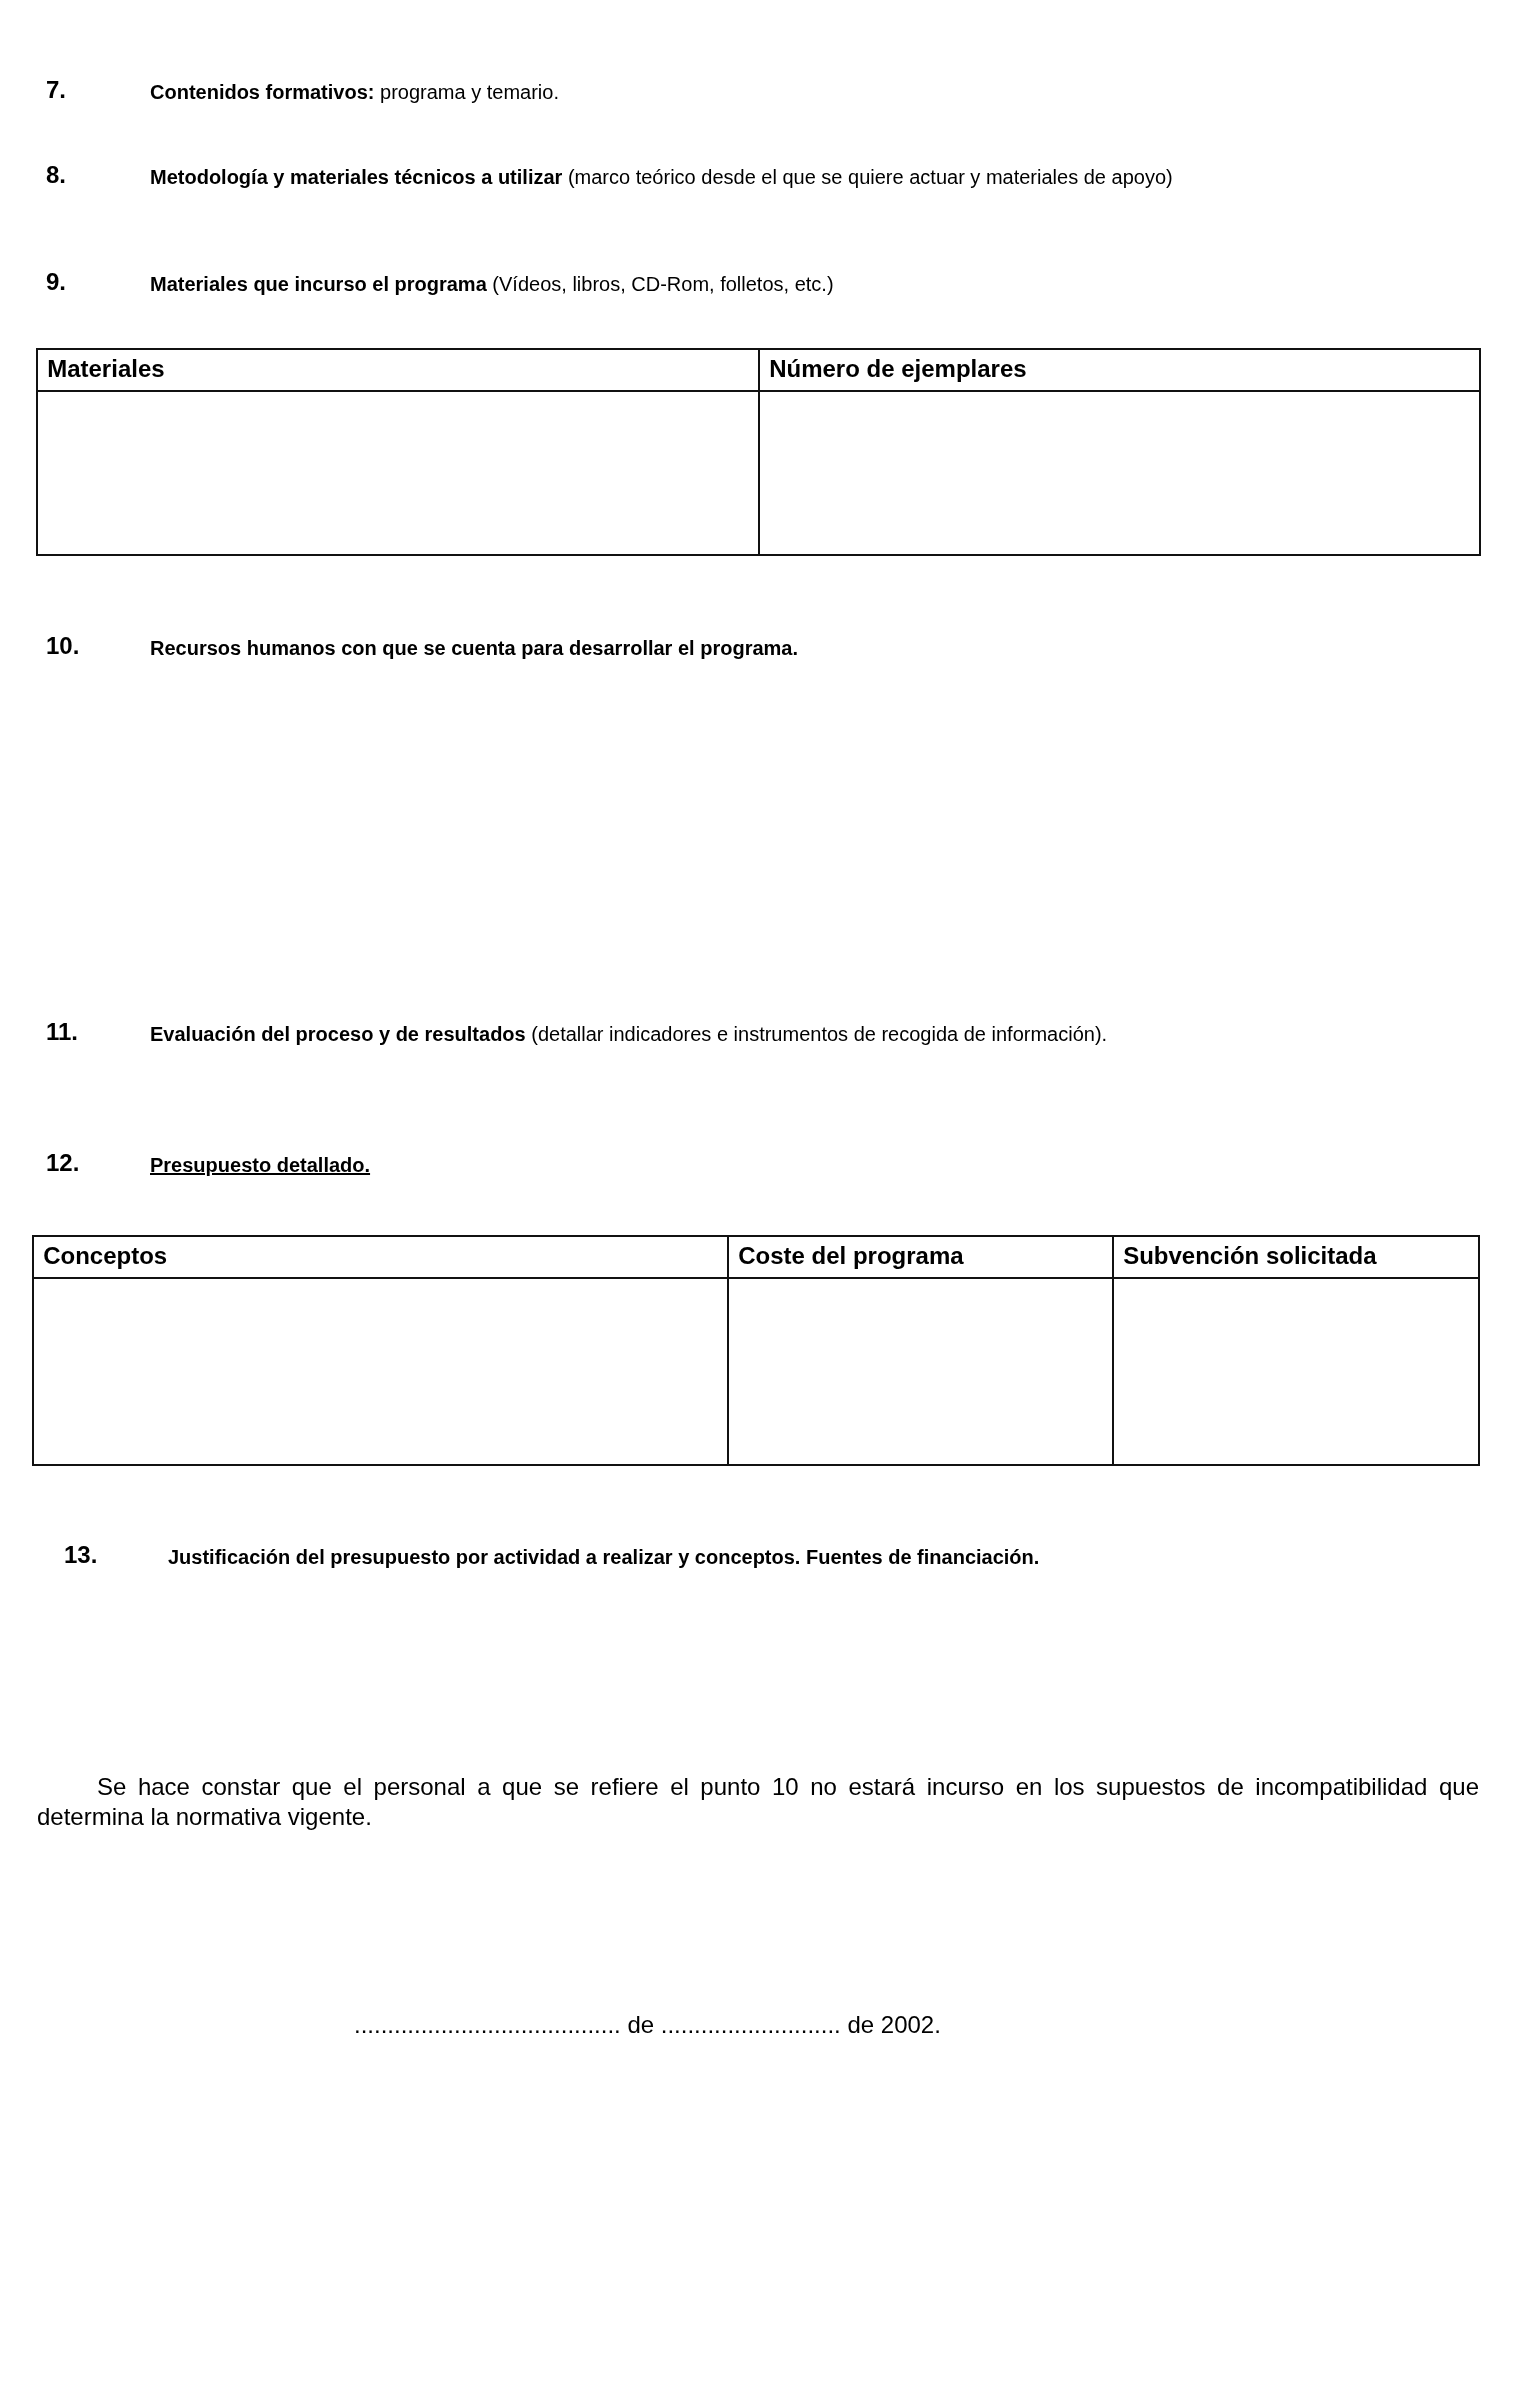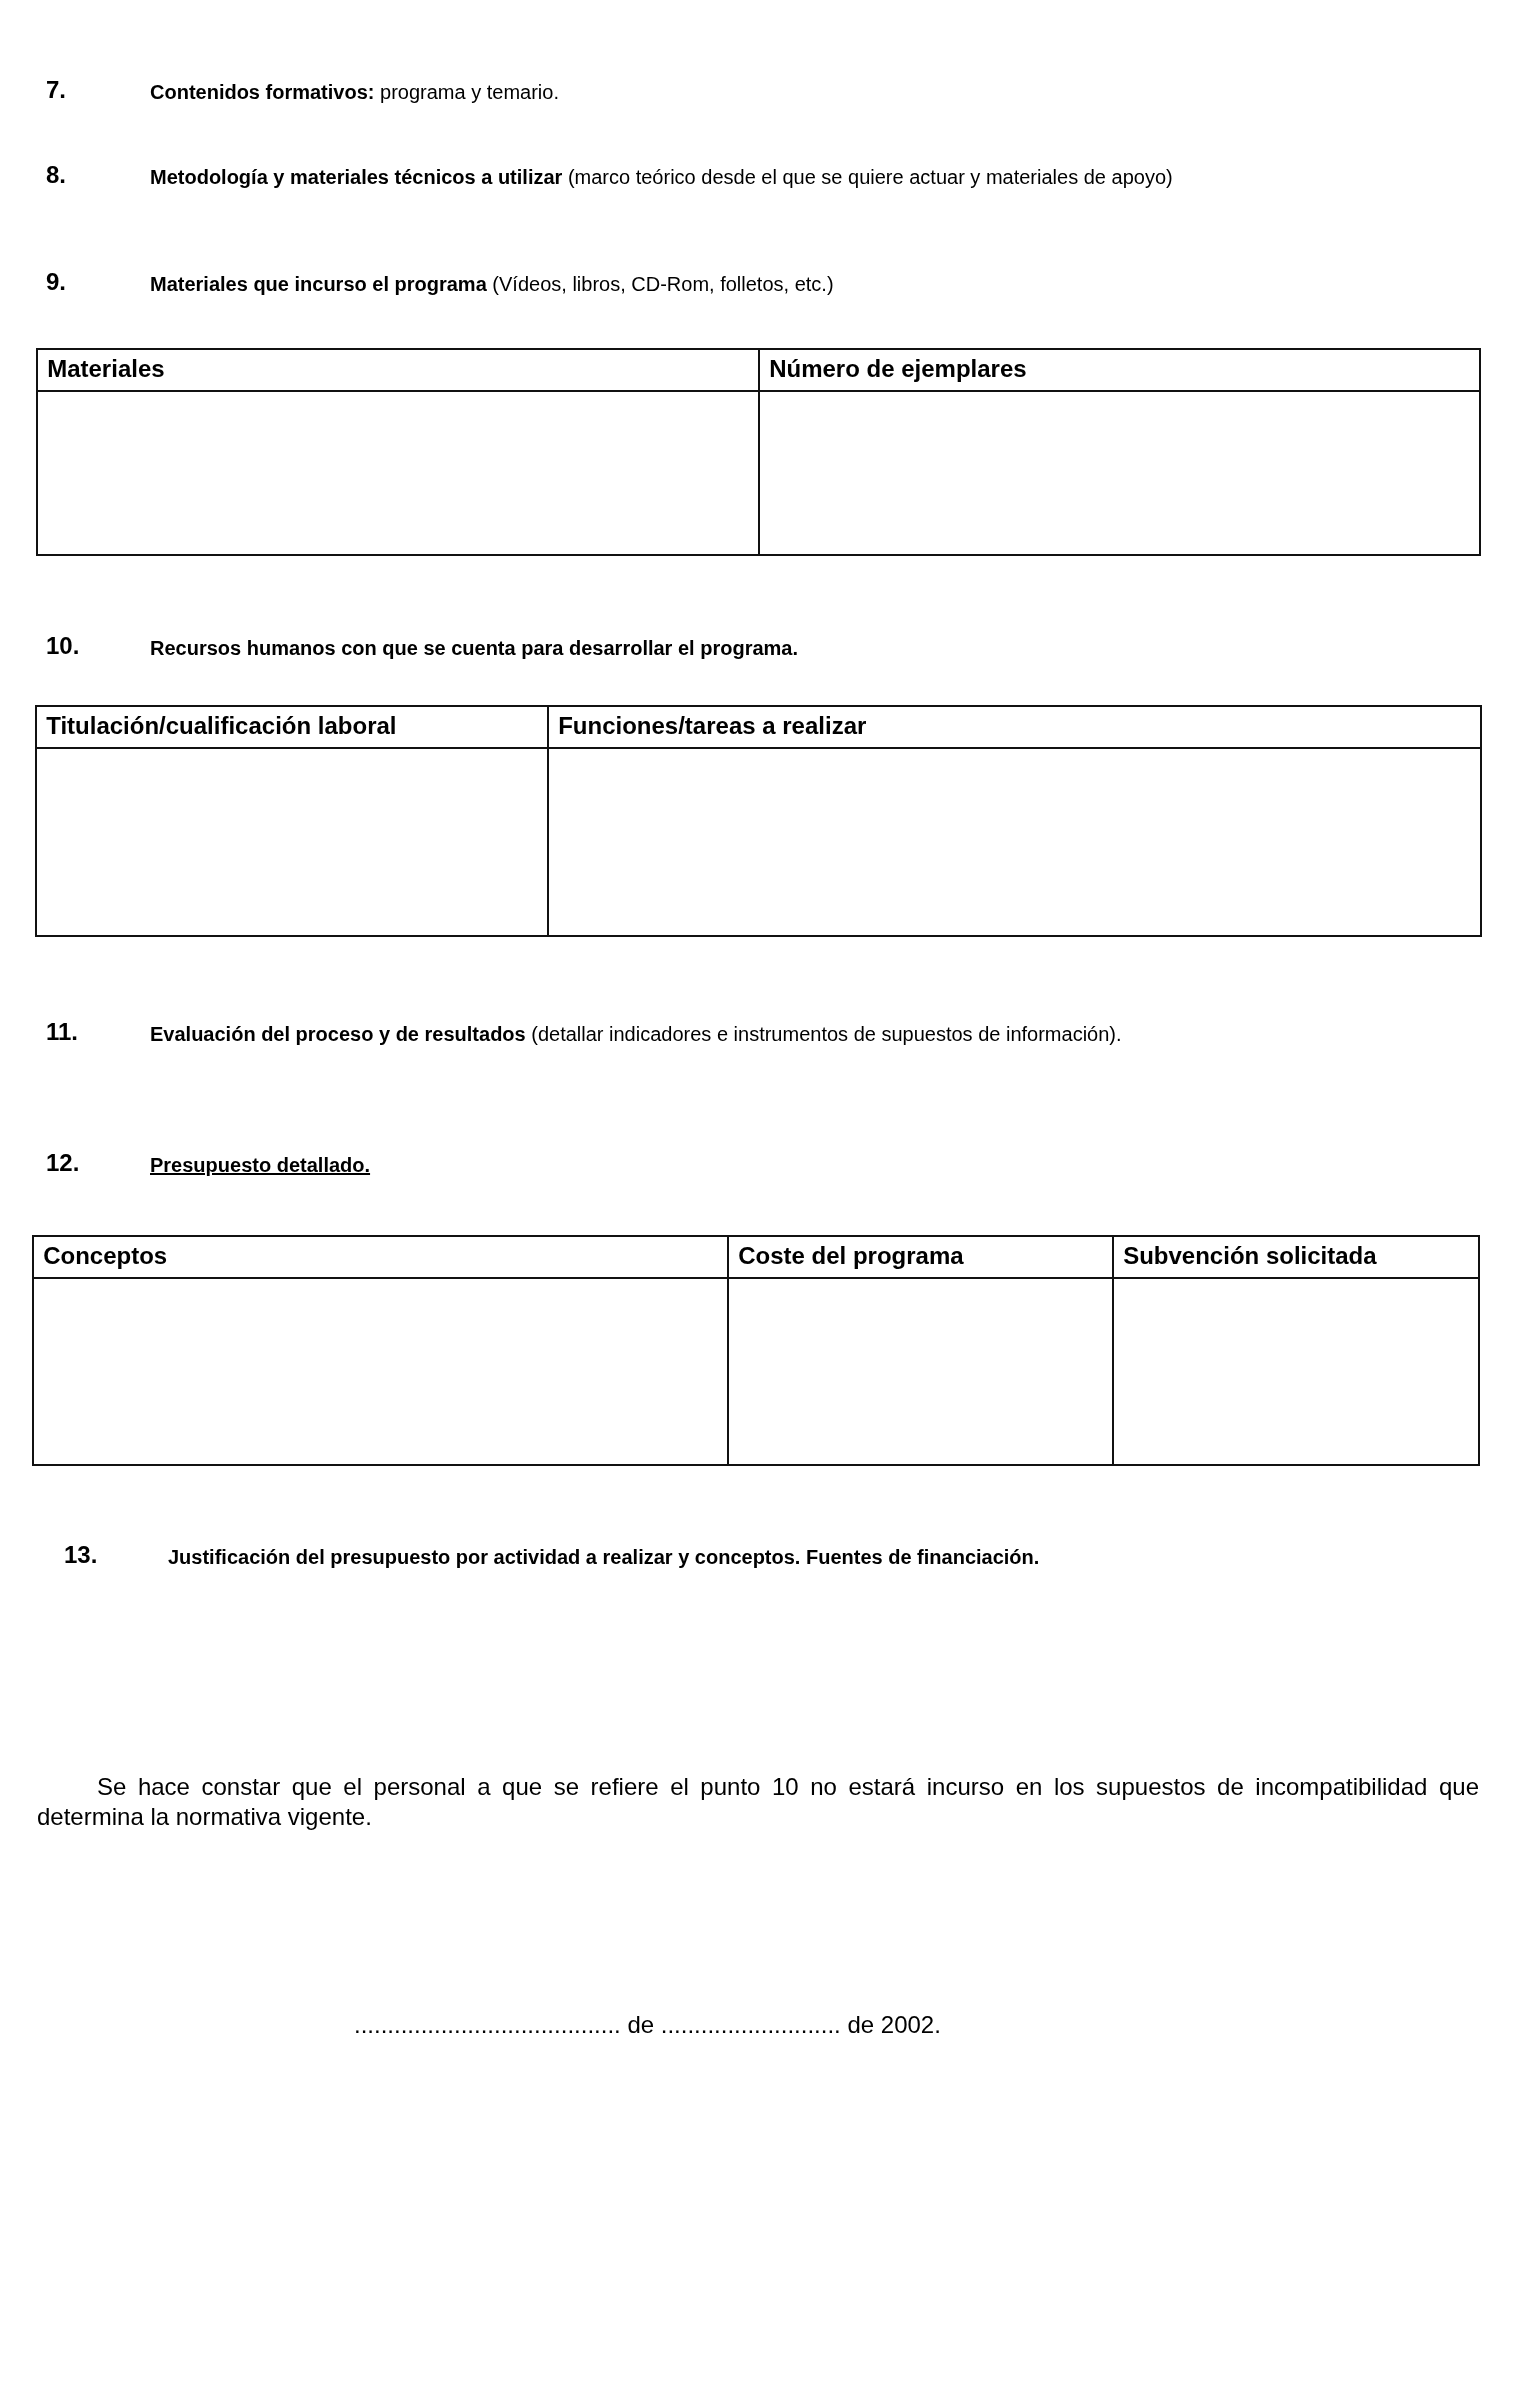--- a/index.html
+++ b/index.html
@@ -135,42 +135,24 @@
         <td class="body-cell"></td>
       </tr>
     </tbody>
   </table>
 
   <div class="item" style="left:46px; top:630px; width:1432px;">
     <span class="item-num">10.</span>
     <div class="item-body"><span class="strong">Recursos humanos con que se cuenta para desarrollar el programa.</span><span class="reg"></span></div>
   </div>
 
-  <table class="tbl" style="left:35px; top:705px; width:1445px;">
-    <colgroup>
-      <col style="width:512px;">
-      <col style="width:933px;">
-    </colgroup>
-    <thead>
-      <tr>
-        <th>Titulación/cualificación laboral</th>
-        <th>Funciones/tareas a realizar</th>
-      </tr>
-    </thead>
-    <tbody>
-      <tr>
-        <td class="body-cell" style="height:186px;"></td>
-        <td class="body-cell"></td>
-      </tr>
-    </tbody>
-  </table>
 
   <div class="item" style="left:46px; top:1016px; width:1433px;">
     <span class="item-num">11.</span>
-    <div class="item-body justify"><span class="strong">Evaluación del proceso y de resultados</span><span class="reg"> (detallar indicadores e instrumentos de supuestos de información).</span></div>
+    <div class="item-body justify"><span class="strong">Evaluación del proceso y de resultados</span><span class="reg"> (detallar indicadores e instrumentos de recogida de información).</span></div>
   </div>
 
   <div class="item" style="left:46px; top:1147px; width:1432px;text-decoration:underline;">
     <span class="item-num">12.</span>
     <div class="item-body"><span class="strong">Presupuesto detallado.</span><span class="reg"></span></div>
   </div>
 
   <table class="tbl" style="left:32px; top:1235px; width:1445px;">
     <colgroup>
       <col style="width:695px;">

